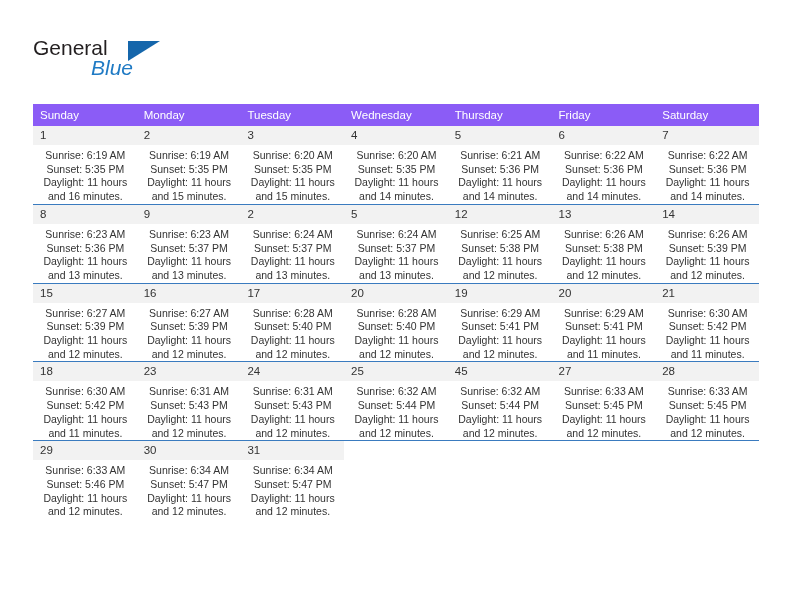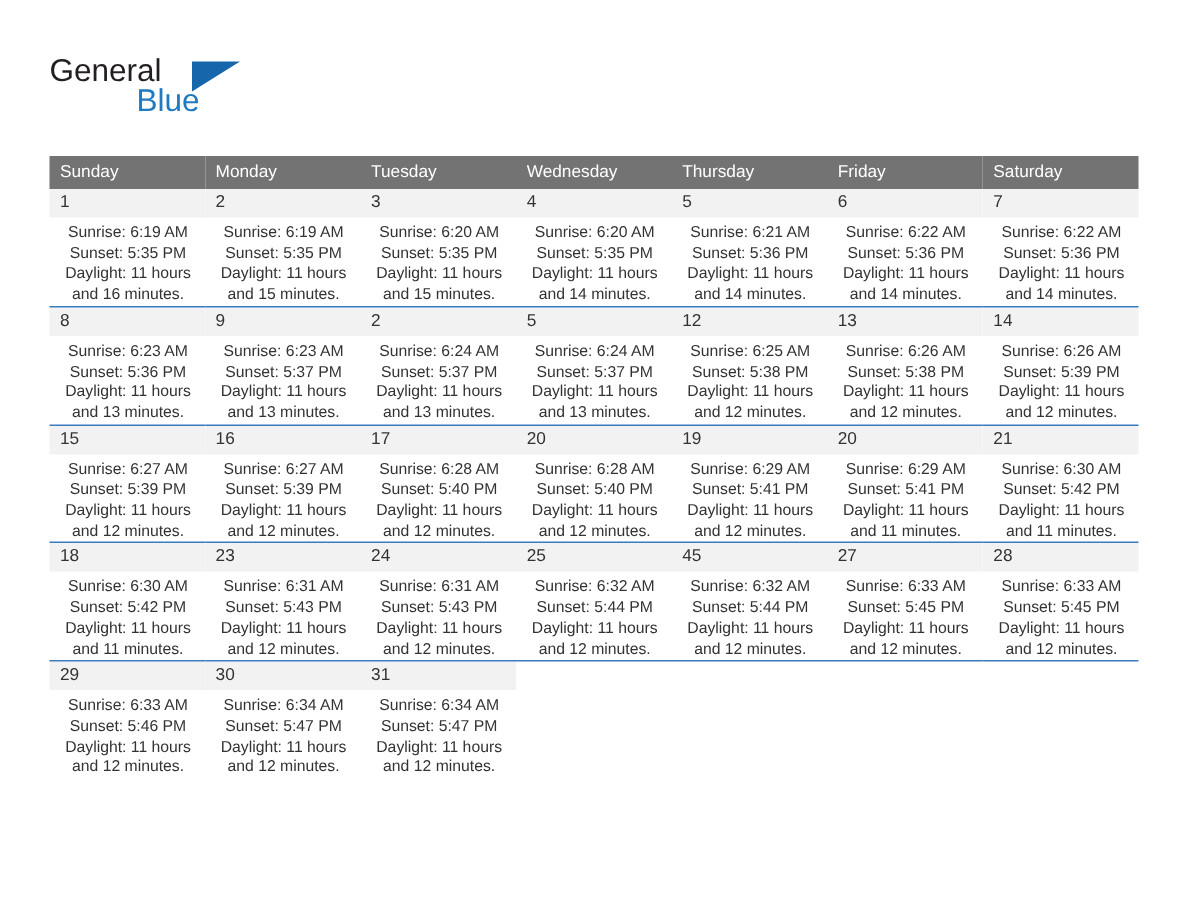--- a/index.html
+++ b/index.html
@@ -46,20 +46,21 @@
     color: #231f20;
     font-family: "Liberation Sans", sans-serif;
   }
   .logo-blue {
     position: absolute;
     left: 58px;
     top: 20px;
     font-size: 21px;
     color: #1f7ac4;
     font-family: "Liberation Sans", sans-serif;
+    font-style: italic;
   }
   .logo-mark {
     position: absolute;
     left: 95px;
     top: 5px;
     width: 0;
     height: 0;
     border-left: 32px solid #1566ab;
     border-bottom: 20px solid transparent;
   }
@@ -87,21 +88,21 @@
   
   .calendar {
     position: absolute;
     left: 33px;
     top: 104px;
     width: 726px;
     border-collapse: collapse;
     table-layout: fixed;
   }
   .calendar th {
-    background: #737373;
+    background: #8b5cf6;
     color: #ffffff;
     font-size: 11.5px;
     font-weight: normal;
     text-align: left;
     padding: 5px 0 5px 7px;
     height: 12px;
     line-height: 12px;
   }
   .calendar td {
     vertical-align: top;

